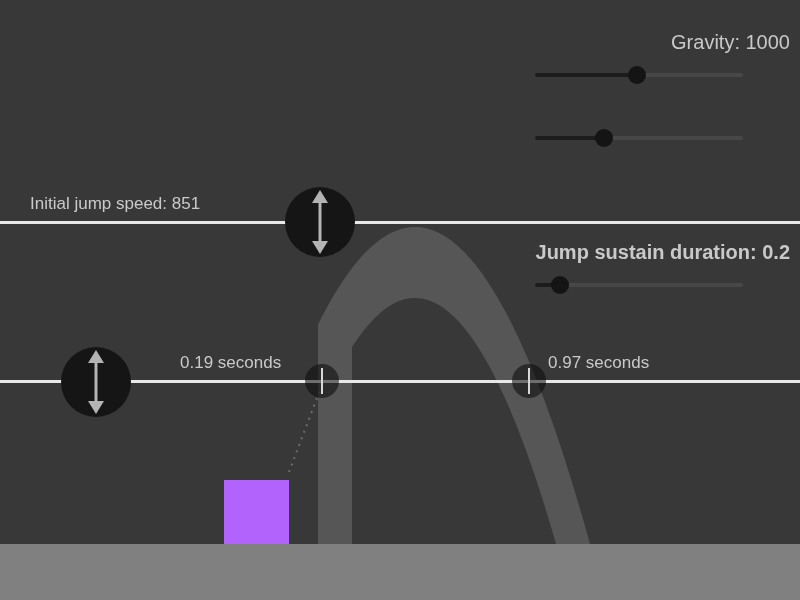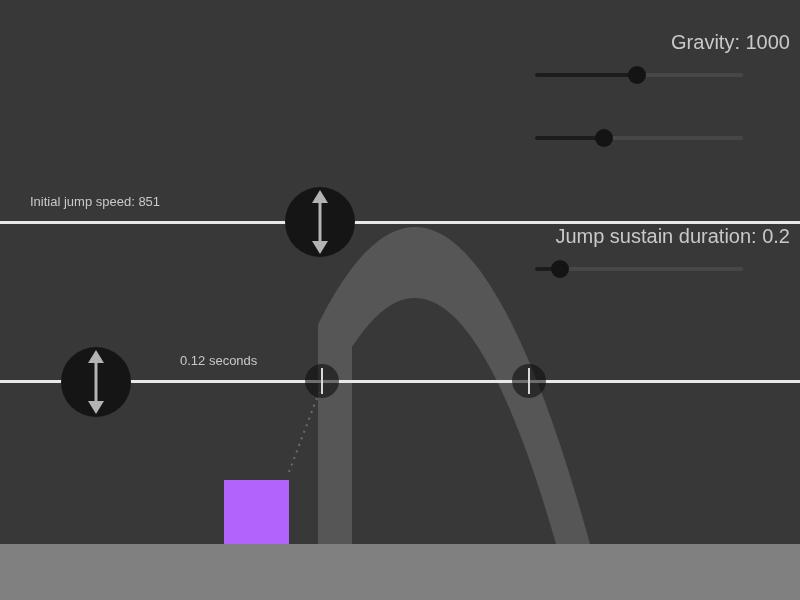--- a/index.html
+++ b/index.html
@@ -84,21 +84,21 @@
     margin-left: -1px;
     width: 2px;
     height: 26px;
     background: #d8d8d8;
   }
 
   
   .field-label {
     position: absolute;
     color: #c9c9c9;
-    font-size: 13px;
+    font-size: 17px;
     white-space: nowrap;
     line-height: 1;
   }
 
   
   .slider-group {
     position: absolute;
     width: 260px;
   }
   .slider-group .slider-label {
@@ -176,40 +176,41 @@
   </div>
 
   <div class="time-marker" id="marker-0" style="left: 305px; top: 364px; width: 34px; height: 34px;">
     <span class="tick"></span>
   </div>
   <div class="time-marker" id="marker-1" style="left: 512px; top: 364px; width: 34px; height: 34px;">
     <span class="tick"></span>
   </div>
 
   <div class="field-label" style="left:30px; top:195px;">Initial jump speed: 851</div>
-  <div class="field-label" style="left:180px; top:354px;">0.12 seconds</div>
+  <div class="field-label" style="left:180px; top:354px;">0.19 seconds</div>
+  <div class="field-label" style="left:548px; top:354px;">0.97 seconds</div>
 
   <div class="slider-group" id="slider-group-0" style="left: 530px; top: 32px;">
     <div class="slider-label">Gravity: 1000</div>
     <div class="slider">
       <div class="track"></div>
       <div class="fill" style="width: 101.92px;"></div>
       <div class="knob" style="left: 101.92px;"></div>
     </div>
   </div>
 
   <div class="slider-group" id="slider-group-1" style="left: 530px; top: 129px;">
     <div class="slider">
       <div class="track"></div>
       <div class="fill" style="width: 68.64px;"></div>
       <div class="knob" style="left: 68.64px;"></div>
     </div>
   </div>
 
-  <div class="slider-group" id="slider-group-2" style="left: 530px; top: 226px;">
+  <div class="slider-group" id="slider-group-2" style="left: 530px; top: 242px; font-weight: bold;">
     <div class="slider-label">Jump sustain duration: 0.2</div>
     <div class="slider">
       <div class="track"></div>
       <div class="fill" style="width: 24.96px;"></div>
       <div class="knob" style="left: 24.96px;"></div>
     </div>
   </div>
 
 </div>
 

